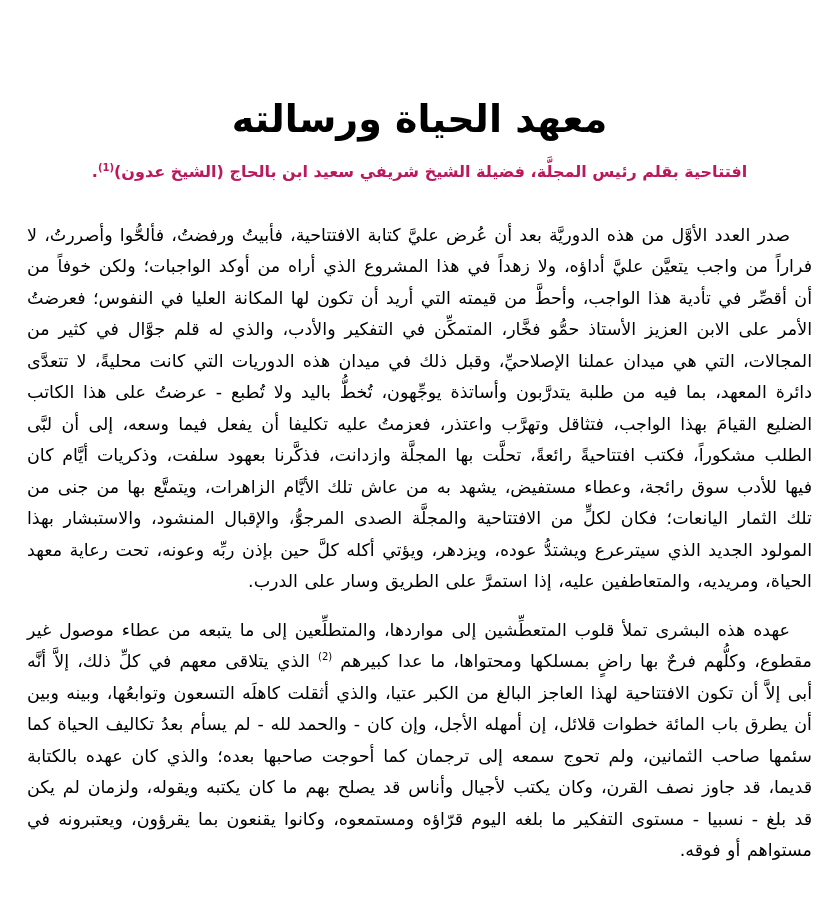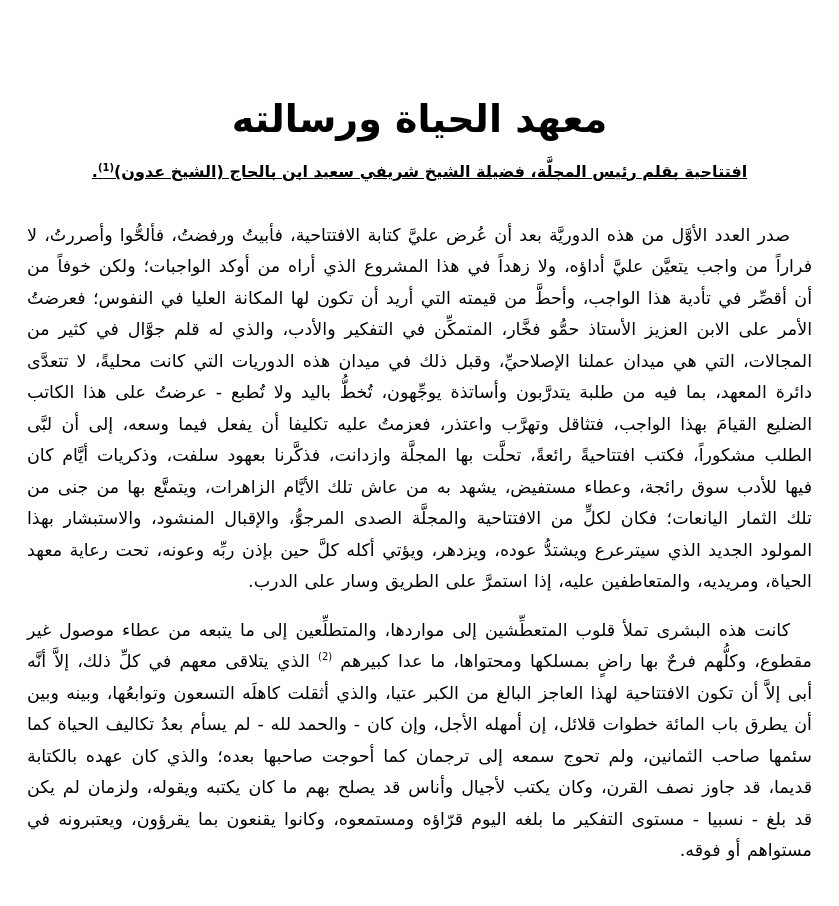--- a/index.html
+++ b/index.html
@@ -31,22 +31,21 @@
     line-height: 1.25;
     letter-spacing: -1px;
     color: #000000;
   }
   .article-subtitle {
     margin: 0 0 36px 0;
     text-align: center;
     font-weight: bold;
     font-size: 16px;
     line-height: 1.5;
-    color: #000000;
-    text-decoration: underline;
+    color: #be185d;
   }
   .article-subtitle sup {
     font-size: 10px;
     vertical-align: super;
     line-height: 0;
   }
   .article-body {
     direction: rtl;
   }
   .para {
@@ -70,19 +69,19 @@
 <div class="page">
 
   <h1 class="article-title">معهد الحياة ورسالته</h1>
 
   <p class="article-subtitle"><span>افتتاحية بقلم رئيس المجلَّة، فضيلة الشيخ شريفي سعيد ابن بالحاج (الشيخ عدون)</span><sup>(1)</sup><span>.</span></p>
 
   <div class="article-body">
 
     <p class="para">صدر العدد الأوَّل من هذه الدوريَّة بعد أن عُرض عليَّ كتابة الافتتاحية، فأبيتُ ورفضتُ، فألحُّوا وأصررتُ، لا فراراً من واجب يتعيَّن عليَّ أداؤه، ولا زهداً في هذا المشروع الذي أراه من أوكد الواجبات؛ ولكن خوفاً من أن أقصِّر في تأدية هذا الواجب، وأحطَّ من قيمته التي أريد أن تكون لها المكانة العليا في النفوس؛ فعرضتُ الأمر على الابن العزيز الأستاذ حمُّو فخَّار، المتمكِّن في التفكير والأدب، والذي له قلم جوَّال في كثير من المجالات، التي هي ميدان عملنا الإصلاحيِّ، وقبل ذلك في ميدان هذه الدوريات التي كانت محليةً، لا تتعدَّى دائرة المعهد، بما فيه من طلبة يتدرَّبون وأساتذة يوجِّهون، تُخطُّ باليد ولا تُطبع - عرضتُ على هذا الكاتب الضليع القيامَ بهذا الواجب، فتثاقل وتهرَّب واعتذر، فعزمتُ عليه تكليفا أن يفعل فيما وسعه، إلى أن لبَّى الطلب مشكوراً، فكتب افتتاحيةً رائعةً، تحلَّت بها المجلَّة وازدانت، فذكَّرنا بعهود سلفت، وذكريات أيَّام كان فيها للأدب سوق رائجة، وعطاء مستفيض، يشهد به من عاش تلك الأيَّام الزاهرات، ويتمتَّع بها من جنى من تلك الثمار اليانعات؛ فكان لكلٍّ من الافتتاحية والمجلَّة الصدى المرجوُّ، والإقبال المنشود، والاستبشار بهذا المولود الجديد الذي سيترعرع ويشتدُّ عوده، ويزدهر، ويؤتي أكله كلَّ حين بإذن ربِّه وعونه، تحت رعاية معهد الحياة، ومريديه، والمتعاطفين عليه، إذا استمرَّ على الطريق وسار على الدرب.</p>
 
-    <p class="para"><span>كانت هذه البشرى تملأ قلوب المتعطِّشين إلى مواردها، والمتطلِّعين إلى ما يتبعه من عطاء موصول غير مقطوع، وكلُّهم فرحٌ بها راضٍ بمسلكها ومحتواها، ما عدا كبيرهم</span>
+    <p class="para"><span>عهده هذه البشرى تملأ قلوب المتعطِّشين إلى مواردها، والمتطلِّعين إلى ما يتبعه من عطاء موصول غير مقطوع، وكلُّهم فرحٌ بها راضٍ بمسلكها ومحتواها، ما عدا كبيرهم</span>
       <sup>(2)</sup>
       <span>الذي يتلاقى معهم في كلِّ ذلك، إلاَّ أنَّه أبى إلاَّ أن تكون الافتتاحية لهذا العاجز البالغ من الكبر عتيا، والذي أثقلت كاهلَه التسعون وتوابعُها، وبينه وبين أن يطرق باب المائة خطوات قلائل، إن أمهله الأجل، وإن كان - والحمد لله - لم يسأم بعدُ تكاليف الحياة كما سئمها صاحب الثمانين، ولم تحوج سمعه إلى ترجمان كما أحوجت صاحبها بعده؛ والذي كان عهده بالكتابة قديما، قد جاوز نصف القرن، وكان يكتب لأجيال وأناس قد يصلح بهم ما كان يكتبه ويقوله، ولزمان لم يكن قد بلغ - نسبيا - مستوى التفكير ما بلغه اليوم قرّاؤه ومستمعوه، وكانوا يقنعون بما يقرؤون، ويعتبرونه في مستواهم أو فوقه.</span></p>
 
   </div>
 
 </div>
 
 </body></html>

